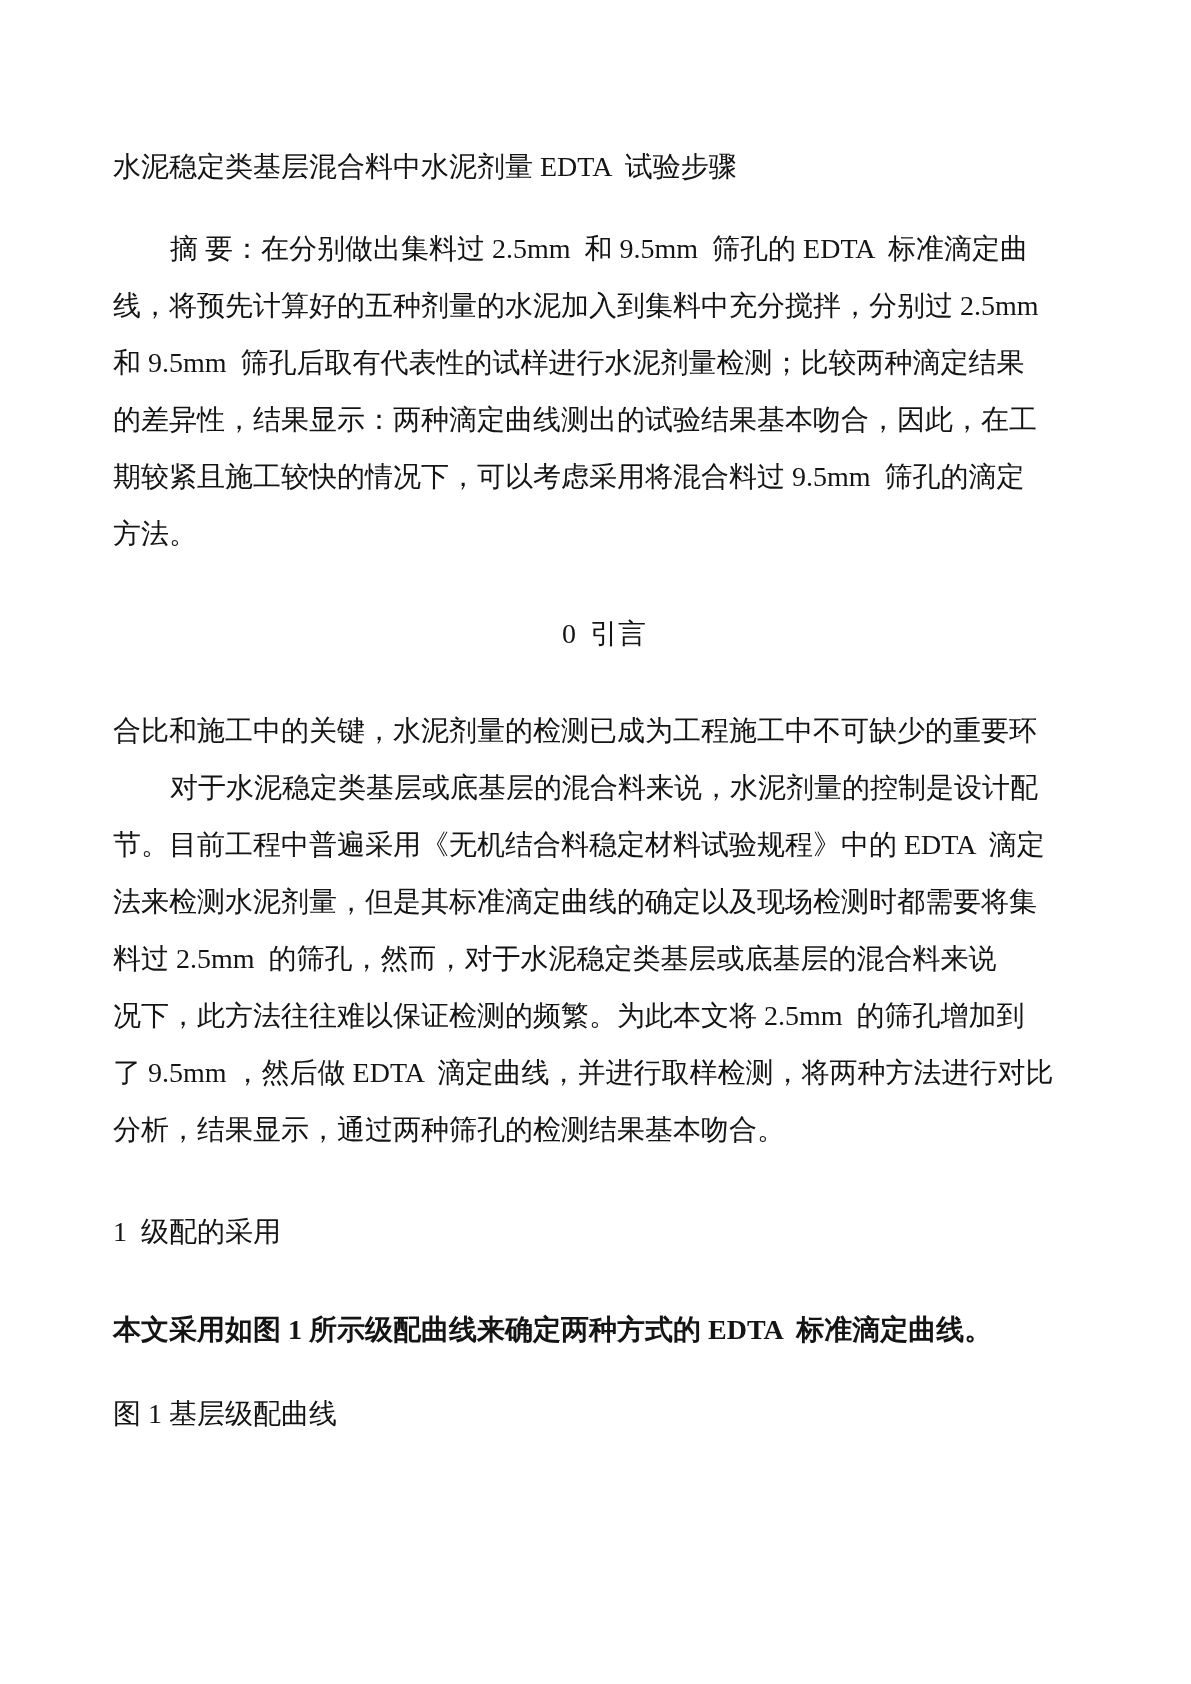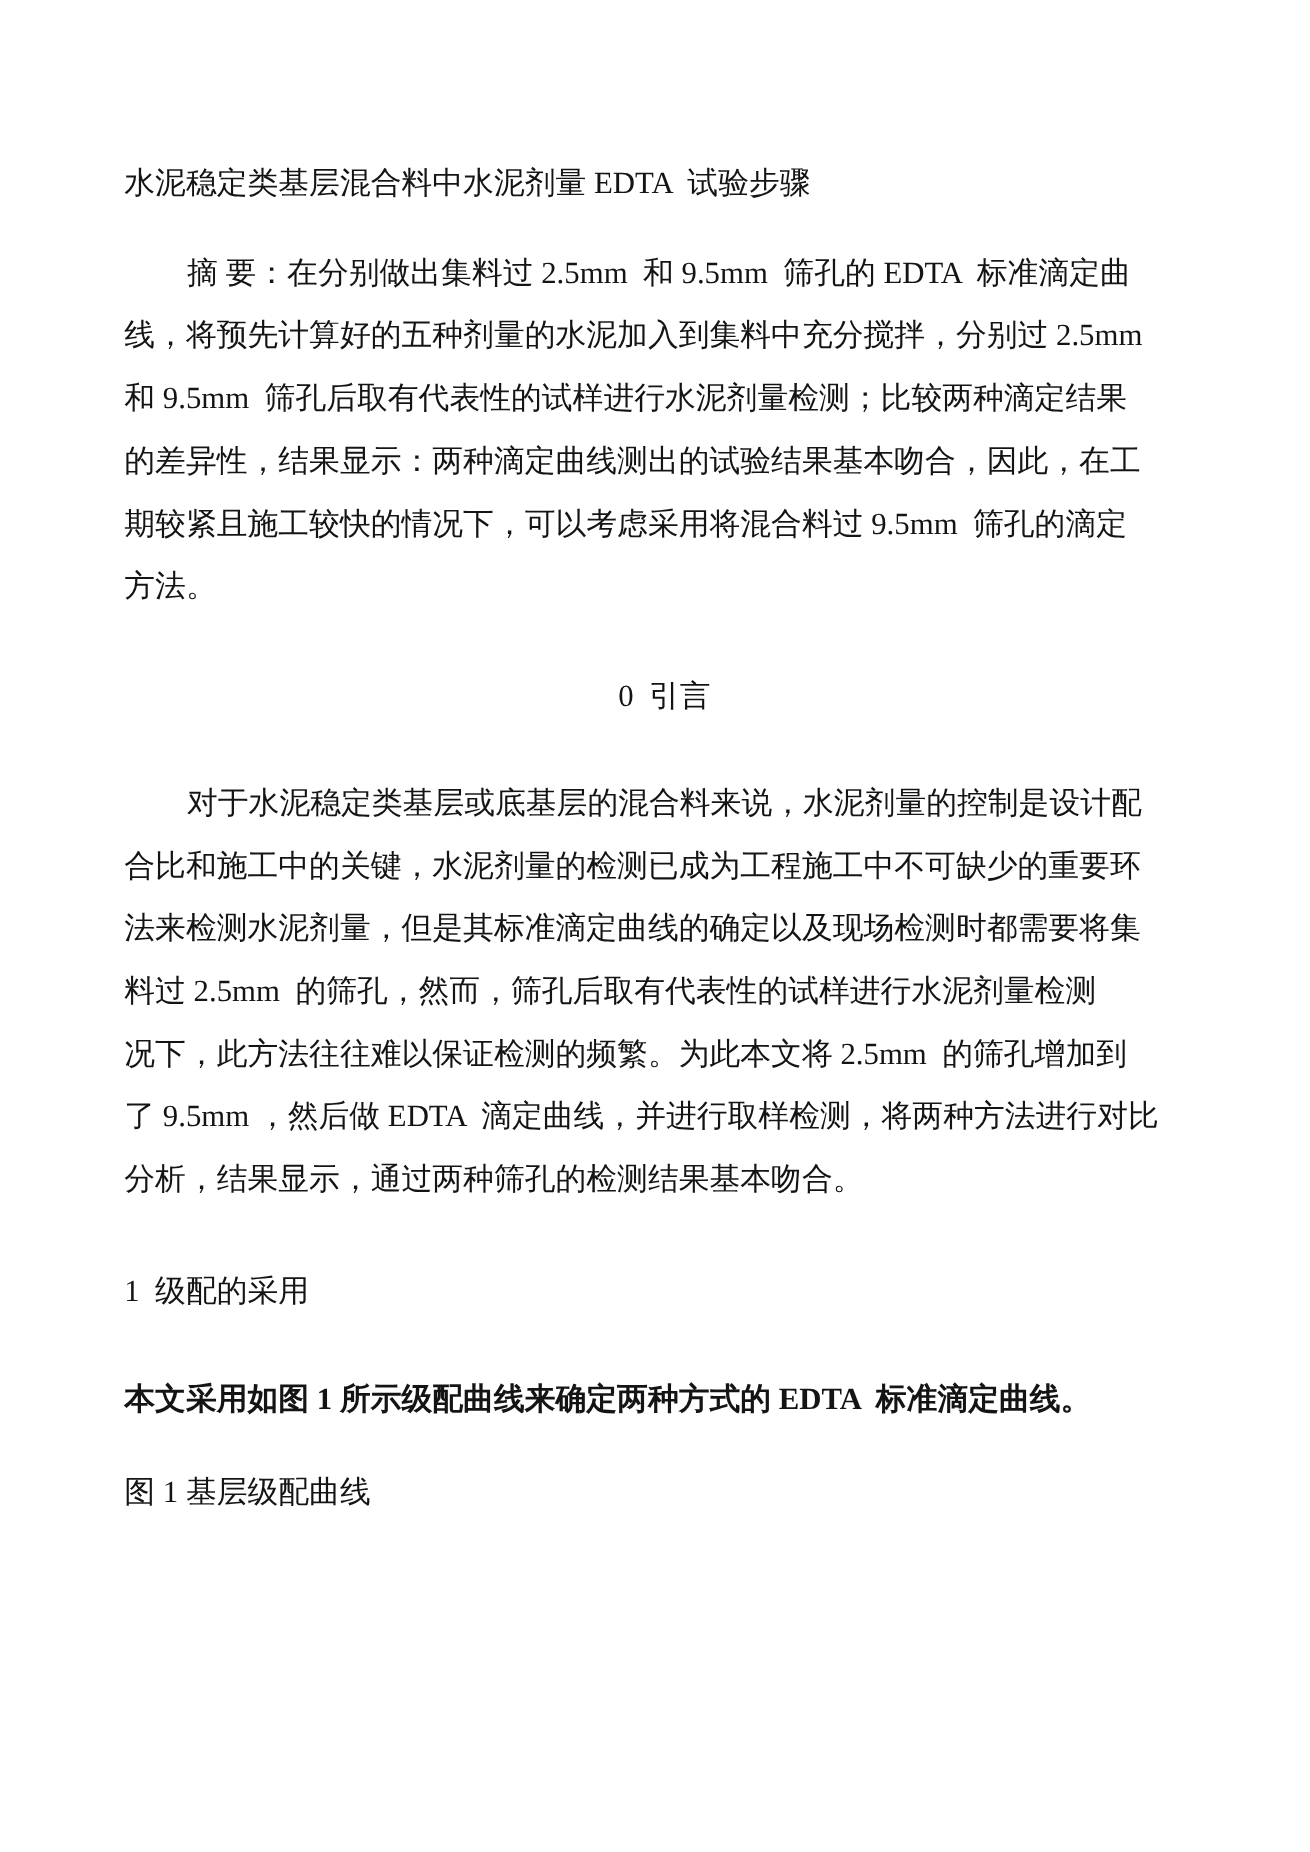--- a/index.html
+++ b/index.html
@@ -47,24 +47,25 @@
       <div class="block paragraph">
         <div class="line indent">摘 要：在分别做出集料过 2.5mm  和 9.5mm  筛孔的 EDTA  标准滴定曲</div>
         <div class="line">线，将预先计算好的五种剂量的水泥加入到集料中充分搅拌，分别过 2.5mm</div>
         <div class="line">和 9.5mm  筛孔后取有代表性的试样进行水泥剂量检测；比较两种滴定结果</div>
         <div class="line">的差异性，结果显示：两种滴定曲线测出的试验结果基本吻合，因此，在工</div>
         <div class="line">期较紧且施工较快的情况下，可以考虑采用将混合料过 9.5mm  筛孔的滴定</div>
         <div class="line">方法。</div>
       </div>
       <div class="block heading">0  引言</div>
       <div class="block paragraph">
+        <div class="line">合比和施工中的关键，水泥剂量的检测已成为工程施工中不可缺少的重要环</div>
         <div class="line indent">对于水泥稳定类基层或底基层的混合料来说，水泥剂量的控制是设计配</div>
-        <div class="line">合比和施工中的关键，水泥剂量的检测已成为工程施工中不可缺少的重要环</div>
+        <div class="line">节。目前工程中普遍采用《无机结合料稳定材料试验规程》中的 EDTA  滴定</div>
         <div class="line">法来检测水泥剂量，但是其标准滴定曲线的确定以及现场检测时都需要将集</div>
-        <div class="line">料过 2.5mm  的筛孔，然而，筛孔后取有代表性的试样进行水泥剂量检测</div>
+        <div class="line">料过 2.5mm  的筛孔，然而，对于水泥稳定类基层或底基层的混合料来说</div>
         <div class="line">况下，此方法往往难以保证检测的频繁。为此本文将 2.5mm  的筛孔增加到</div>
         <div class="line">了 9.5mm ，然后做 EDTA  滴定曲线，并进行取样检测，将两种方法进行对比</div>
         <div class="line">分析，结果显示，通过两种筛孔的检测结果基本吻合。</div>
       </div>
       <div class="block heading">1  级配的采用</div>
       <div class="block paragraph">
         <div class="line">本文采用如图 1 所示级配曲线来确定两种方式的 EDTA  标准滴定曲线。</div>
       </div>
       <div class="block caption">图 1 基层级配曲线</div>
     </div>

